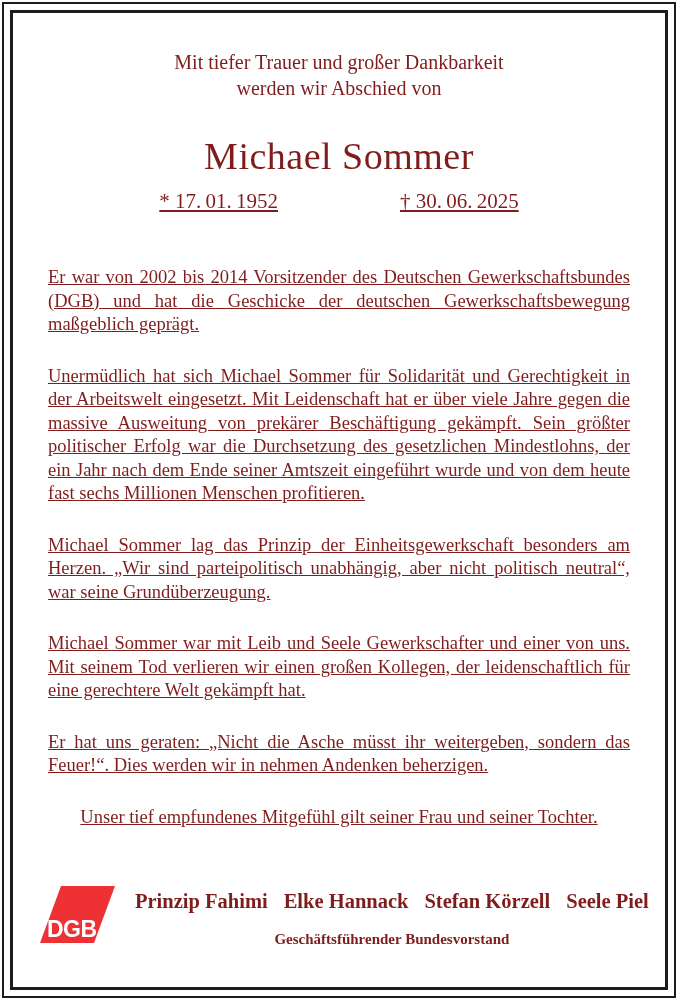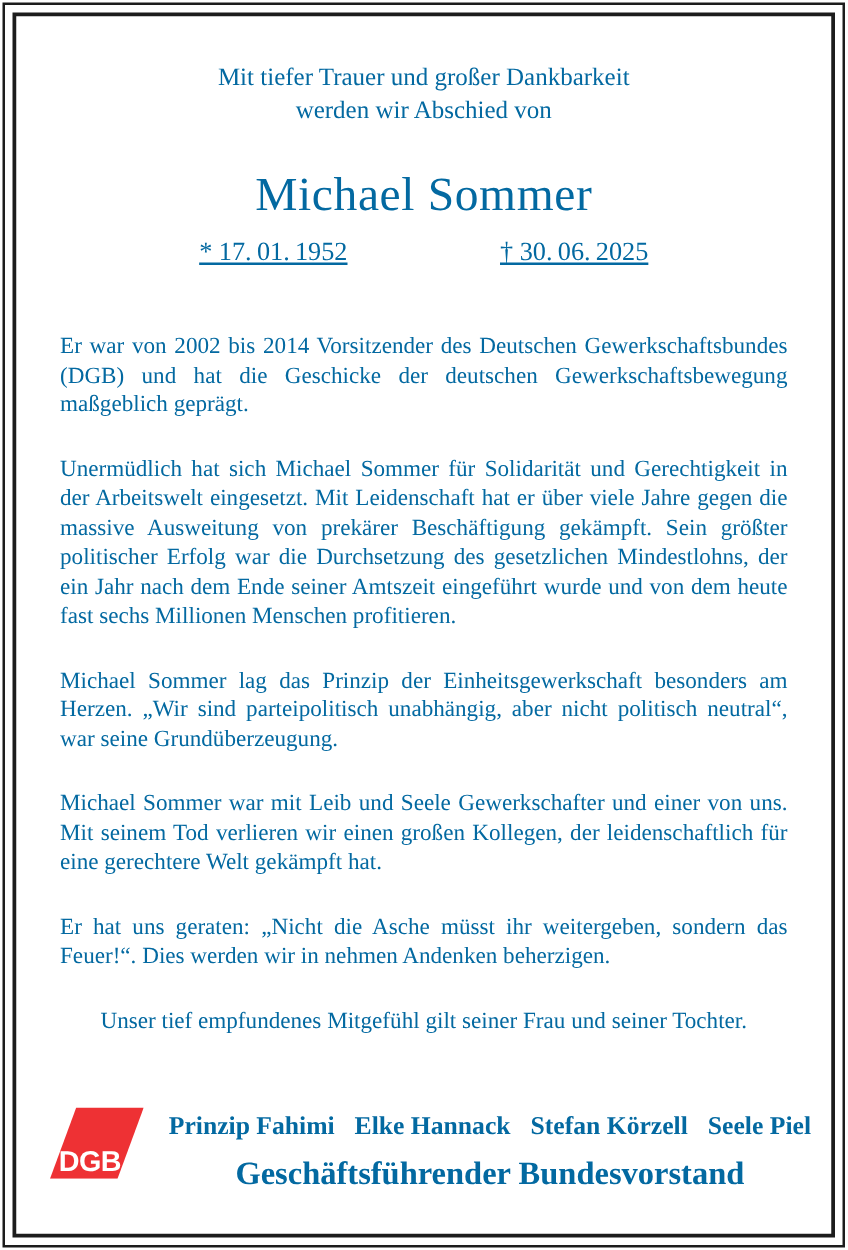--- a/index.html
+++ b/index.html
@@ -3,21 +3,21 @@
 <meta charset="utf-8">
 <style>
   html, body { margin: 0; padding: 0; background: #ffffff; }
   .page {
     position: relative;
     width: 678px;
     height: 1000px;
     background: #ffffff;
     box-sizing: border-box;
     font-family: "Liberation Serif", serif;
-    color: #0369a1;
+    color: #7f1d1d;
   }
   .frame-outer {
     position: absolute;
     inset: 2px;
     border: 2.5px solid #1c1c1c;
     padding: 6px;
     box-sizing: border-box;
   }
   .frame-inner {
     width: 100%;
@@ -50,21 +50,21 @@
     text-decoration: underline;
   }
   .bodytext {
     margin-top: 52px;
     font-size: 18.5px;
     line-height: 23.5px;
     text-align: justify;
     hyphens: manual;
     -webkit-hyphens: manual;
   }
-  .bodytext p { margin: 0 0 28px 0; }
+  .bodytext p { margin: 0 0 28px 0; text-decoration: underline; }
   .bodytext p.condolence { text-align: center; margin-bottom: 12px; }
   .signature {
     display: flex;
     align-items: flex-start;
     margin-top: 57px;
   }
   .logo-wrap {
     flex: 0 0 auto;
     margin-left: -8px;
     width: 95px;
@@ -88,21 +88,21 @@
     justify-content: center;
     gap: 16px;
     font-weight: 700;
     font-size: 20.5px;
     line-height: 26px;
     white-space: nowrap;
   }
   .board-title {
     margin-top: 12px;
     font-weight: 700;
-    font-size: 26px;
+    font-size: 15px;
     line-height: 26px;
   }
 </style>
 </head>
 <body>
 
 <div class="page">
   <div class="frame-outer">
     <div class="frame-inner">
 

